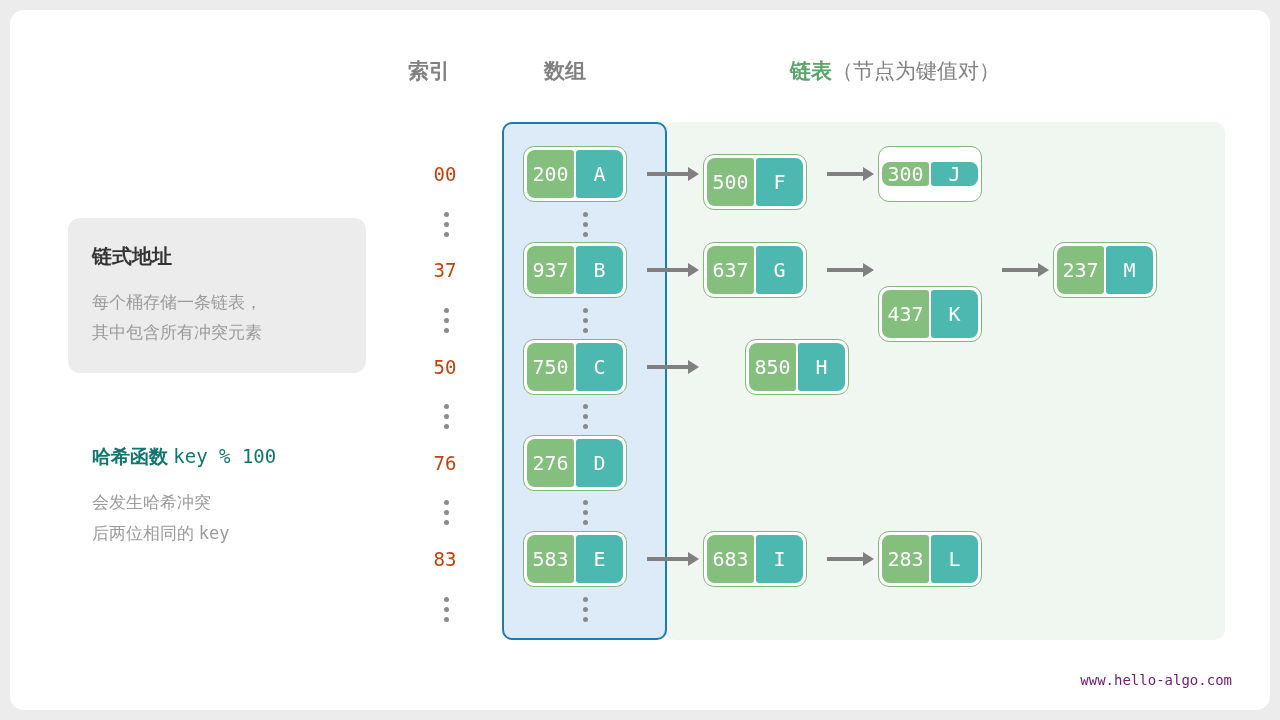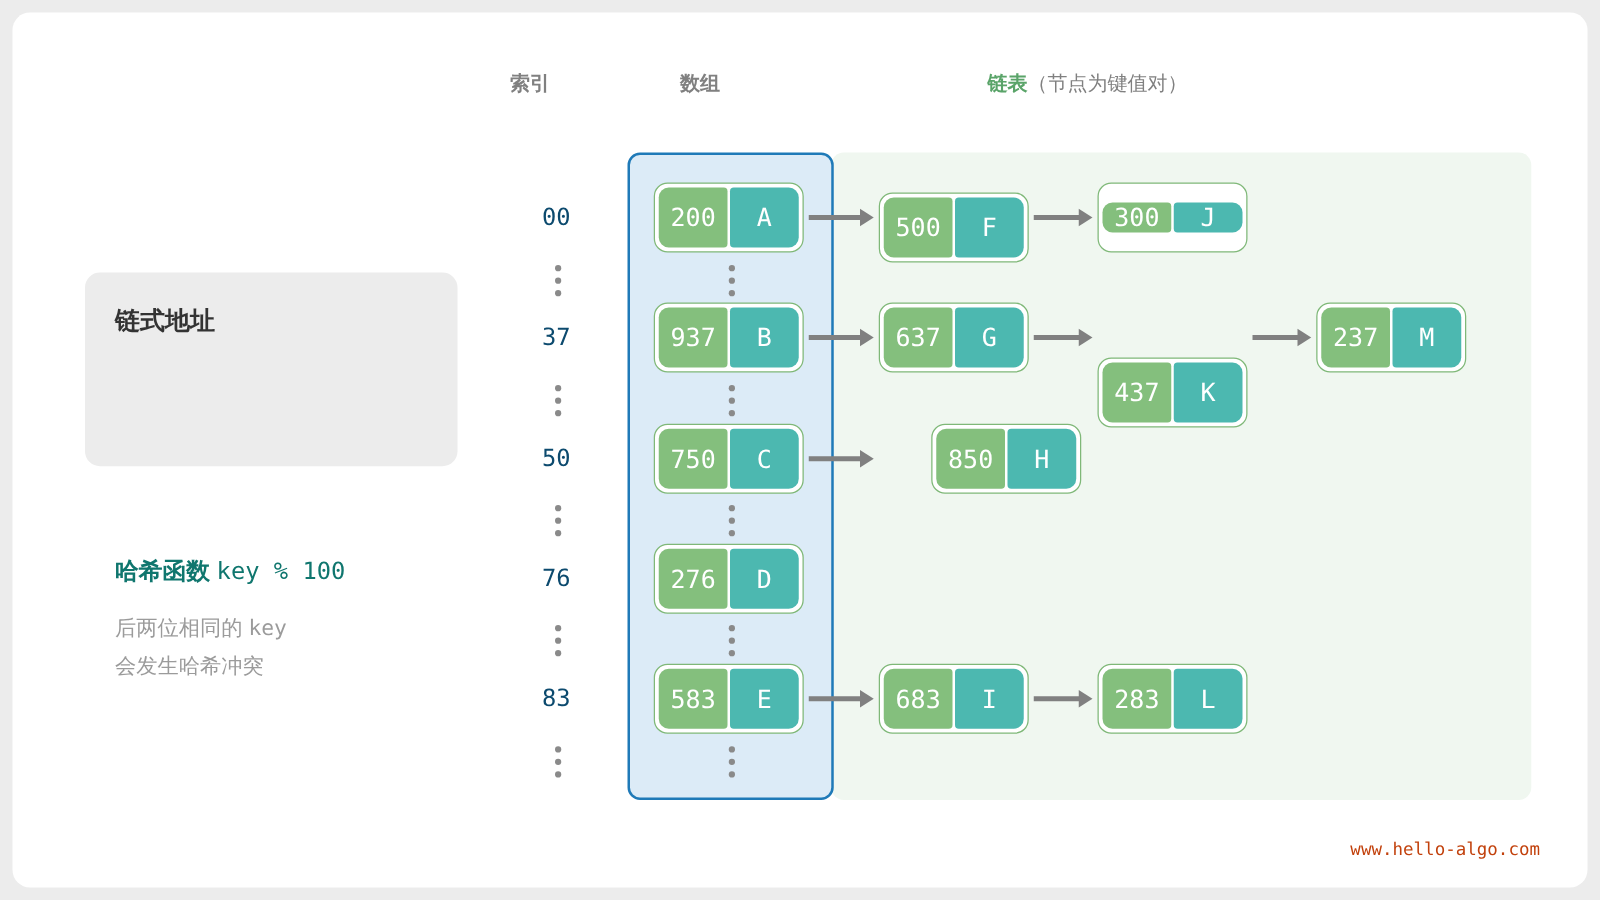--- a/index.html
+++ b/index.html
@@ -13,21 +13,21 @@
     position: absolute;
     left: 10px; top: 10px;
     width: 1260px; height: 700px;
     background: #ffffff;
     border-radius: 14px;
   }
 
   
   .hdr {
     position: absolute;
-    font-size: 16px;
+    font-size: 21px;
     font-weight: bold;
     color: #808080;
     white-space: nowrap;
   }
   #hdr-index { left: 398px; top: 47px; }
   #hdr-array { left: 534px; top: 47px; }
   #hdr-list  { left: 780px; top: 47px; font-weight: normal; }
   #hdr-list .strong { font-weight: bold; color: #5aa469; }
   #hdr-list .paren  { font-weight: normal; color: #808080; }
 
@@ -89,21 +89,21 @@
     box-sizing: border-box;
   }
 
   
   .idx {
     position: absolute;
     width: 60px;
     text-align: center;
     font-family: "DejaVu Sans Mono", monospace;
     font-size: 19px;
-    color: #0c4a6e;
+    color: #c2410c;
   }
 
   
   .vdots {
     position: absolute;
     width: 20px;
     display: flex;
     flex-direction: column;
     align-items: center;
     gap: 5px;
@@ -112,21 +112,21 @@
     display: block;
     width: 5px; height: 5px;
     border-radius: 50%;
     background: #8a8a8a;
   }
 
   
   .node {
     position: absolute;
     display: flex;
-    width: 120px; height: 56px;
+    width: 104px; height: 56px;
     background: #ffffff;
     border: 1.5px solid #7fb878;
     border-radius: 11px;
     padding: 3px;
     box-sizing: border-box;
   }
   .node .key, .node .val {
     flex: 1 1 50%;
     display: flex;
     align-items: center;
@@ -157,44 +157,48 @@
     border-bottom: 7px solid transparent;
     border-left: 11px solid #808080;
   }
 
   
   #watermark {
     position: absolute;
     right: 38px; bottom: 22px;
     font-family: "DejaVu Sans Mono", monospace;
     font-size: 14px;
-    color: #c2410c;
+    color: #701a75;
   }
 </style>
 </head>
 <body>
 
 <div id="page">
 
   <div class="hdr" id="hdr-index">索引</div>
   <div class="hdr" id="hdr-array">数组</div>
   <div class="hdr" id="hdr-list">
     <span class="strong">链表</span><span class="paren">（节点为键值对）</span>
   </div>
 
   <div id="info-card"></div>
   <div id="info-title">链式地址</div>
+  <div id="info-body">
+    <div>每个桶存储一条链表，</div>
+    <div>其中包含所有冲突元素</div>
+  </div>
 
   <div id="hash-title">
     <span>哈希函数</span>
     <span class="code">key % 100</span>
   </div>
   <div id="hash-note">
+    <div>会发生哈希冲突</div>
     <div><span>后两位相同的 </span><span class="code">key</span></div>
-    <div>会发生哈希冲突</div>
   </div>
 
   <div id="list-region"></div>
   <div id="array-region"></div>
 
   <div id="rows-layer">
       <div class="idx" style="left: 405px; top: 153px;">00</div>
       <div class="node" style="left: 513px; top: 136px;">
         <div class="key">200</div>
         <div class="val">A</div>

